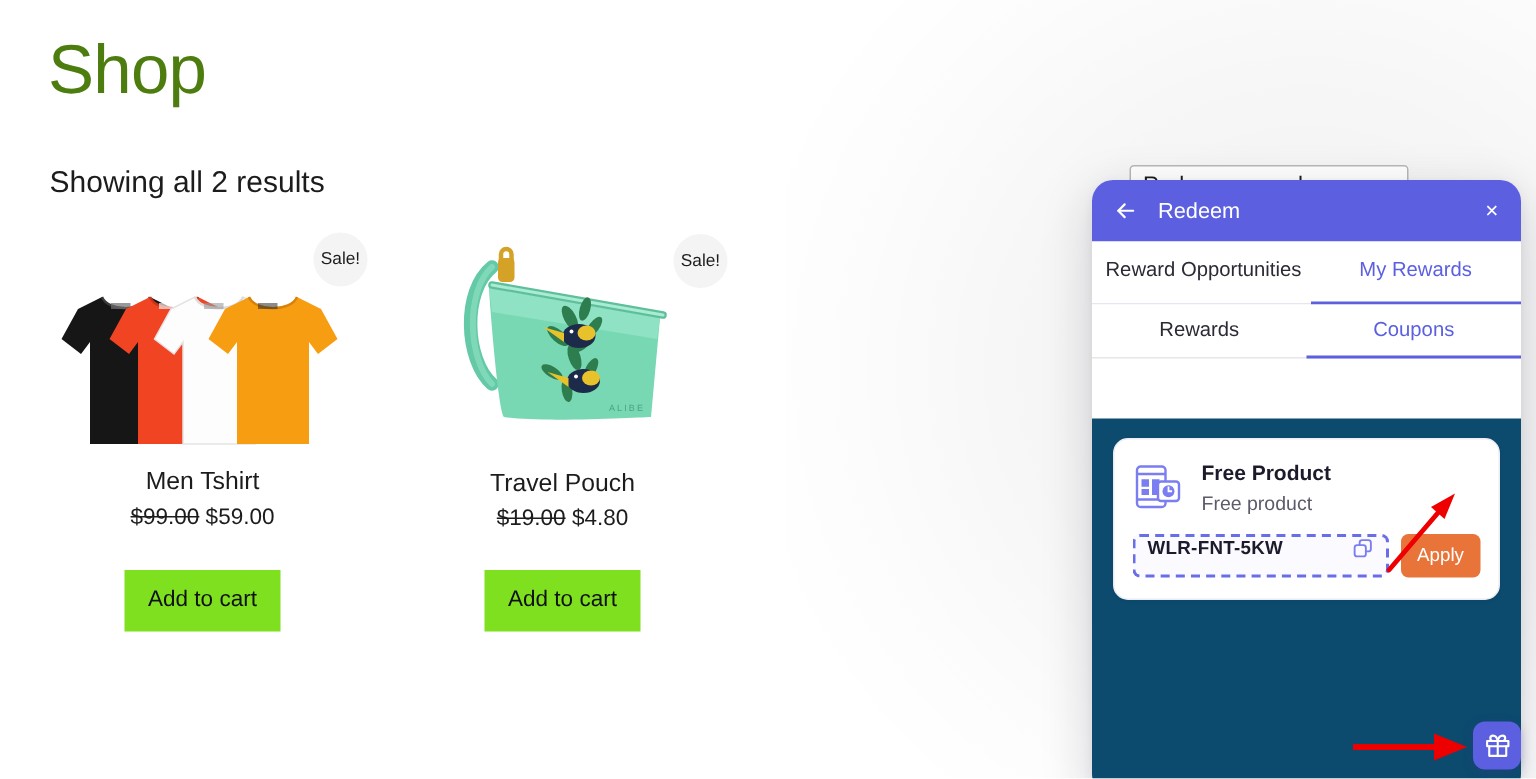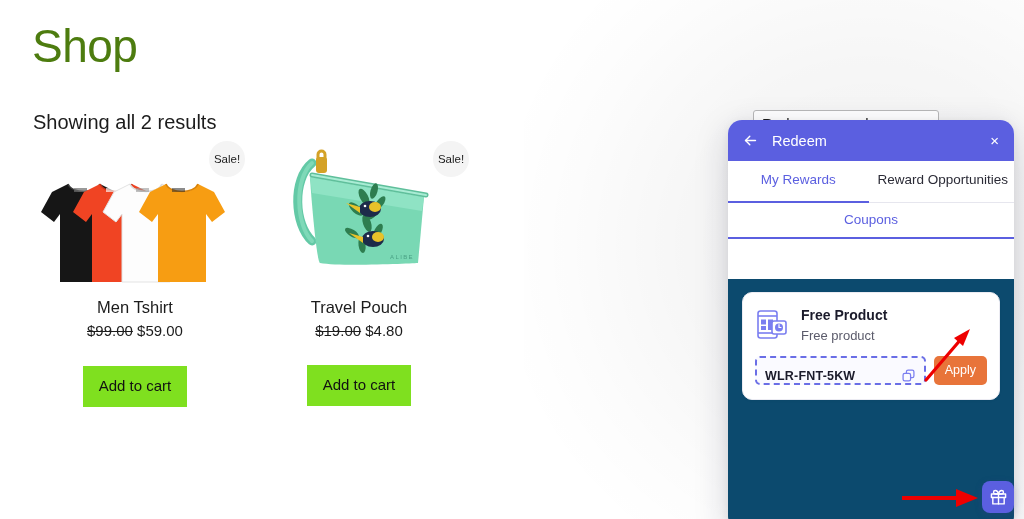--- a/index.html
+++ b/index.html
@@ -41,24 +41,25 @@
   }
   .results-count {
     position: absolute;
     left: 33px; top: 111px;
     font-size: 20px;
     color: #1c1c1c;
   }
 
   .products {
     position: absolute;
-    left: 33px; top: 136px;
+    left: 33px; top: 150px;
     width: 480px;
     display: flex;
-    gap: 20px;
+    gap: 36px;
+    align-items: flex-end;
   }
   .product {
     width: 204px;
     position: relative;
     text-align: center;
   }
   .sale-badge {
     position: absolute;
     top: 5px; right: -8px;
     width: 36px; height: 36px;
@@ -245,21 +246,21 @@
     align-items: center;
     gap: 8px;
     margin-top: 13px;
   }
   .code-box {
     flex: 1;
     border: 2px dashed #6a6ee6;
     border-radius: 5px;
     height: 29px;
     display: flex;
-    align-items: flex-end;
+    align-items: flex-start;
     padding: 0 8px;
     background: #fafaff;
     cursor: pointer;
   }
   .code-text {
     flex: 1;
     font-size: 12.5px;
     font-weight: bold;
     color: #1b1b2b;
     letter-spacing: 0.2px;
@@ -420,25 +421,26 @@
         <svg viewBox="0 0 24 24" fill="none" stroke="#ffffff" stroke-width="2" stroke-linecap="round" stroke-linejoin="round">
           <line x1="19" y1="12" x2="5" y2="12"></line>
             <polyline points="11 18 5 12 11 6"></polyline>
         </svg>
       </span>
       <span class="widget-title">Redeem</span>
       <span class="close-icon">×</span>
     </div>
 
     <div class="tabs-row primary">
+      <div class="tab tab-left-primary">Reward Opportunities</div>
       <div class="tab active">My Rewards</div>
-      <div class="tab tab-left-primary">Reward Opportunities</div>
     </div>
 
     <div class="tabs-row secondary">
+      <div class="tab">Rewards</div>
       <div class="tab active">Coupons</div>
     </div>
 
     <div class="widget-body">
       <div class="coupon-card">
         <div class="coupon-top">
           <span class="coupon-art">
             <svg viewBox="0 0 34 34" fill="none" stroke="#7a7ef0" stroke-width="1.6">
               <rect x="3" y="3" width="19" height="27" rx="2.5"></rect>
               <line x1="3" y1="8" x2="22" y2="8"></line>

